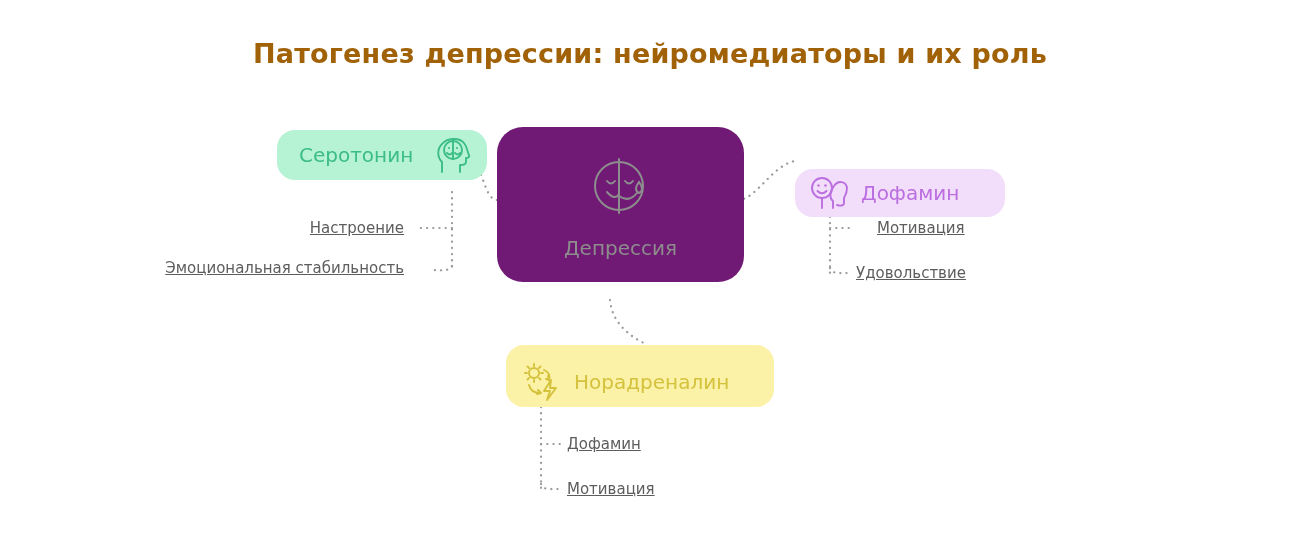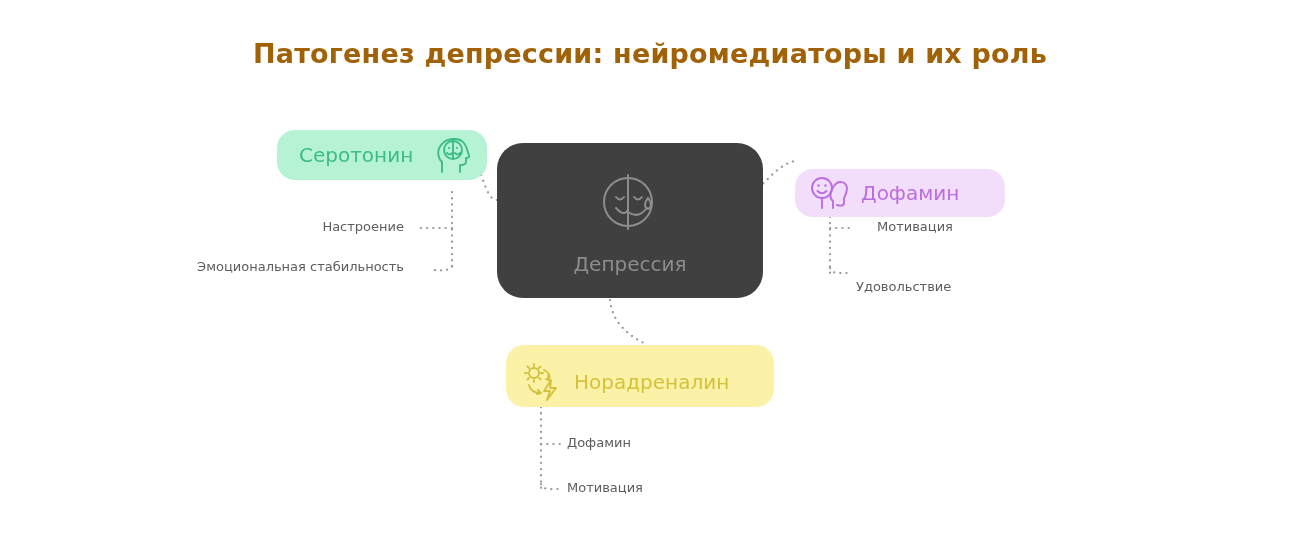--- a/index.html
+++ b/index.html
@@ -54,24 +54,24 @@
   .node {
     position: absolute;
     display: flex;
     align-items: center;
     border-radius: 18px;
     box-sizing: border-box;
   }
 
   #node-center {
     left: 497px;
-    top: 143px;
-    width: 266px;
+    top: 127px;
+    width: 247px;
     height: 155px;
-    background: #404040;
+    background: #701a75;
     border-radius: 26px;
     flex-direction: column;
     justify-content: center;
   }
   #node-center .center-label {
     margin-top: 14px;
     font-size: 20px;
     color: #8d8d8d;
   }
 
@@ -123,30 +123,31 @@
   .node-icon {
     display: flex;
     align-items: center;
     justify-content: center;
     flex: 0 0 auto;
   }
 
   
   .leaf {
     position: absolute;
-    font-size: 13px;
+    font-size: 15px;
     color: #5d5d5d;
     white-space: nowrap;
+    text-decoration: underline;
   }
   .leaf.right-align { text-align: right; }
 
   #leaf-nastroenie        { right: 896px; top: 219px; }
   #leaf-emotsionalnaya    { right: 896px; top: 259px; margin-left: 12px; }
   #leaf-motivatsiya       { left: 877px;  top: 219px; }
-  #leaf-udovolstvie       { left: 856px;  top: 264px; margin-top: 15px; }
+  #leaf-udovolstvie       { left: 856px;  top: 264px; }
   #leaf-energiya          { left: 567px;  top: 435px; }
   #leaf-bodrost           { left: 567px;  top: 480px; }
 </style>
 </head>
 <body>
 
 <div id="canvas">
 
   <div id="title">Патогенез депрессии: нейромедиаторы и их роль</div>
 

